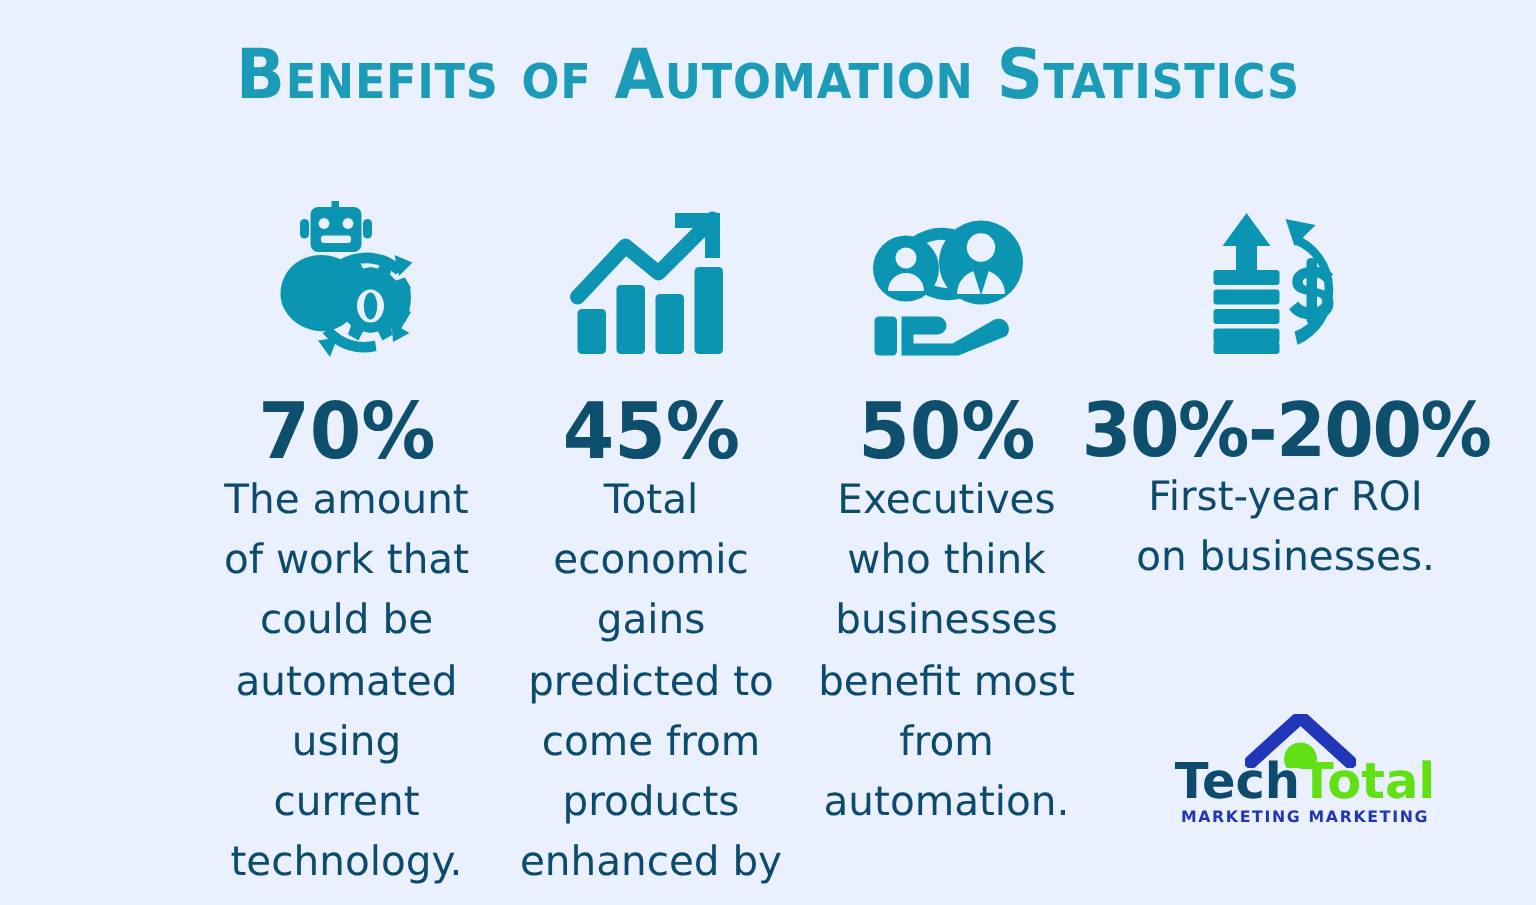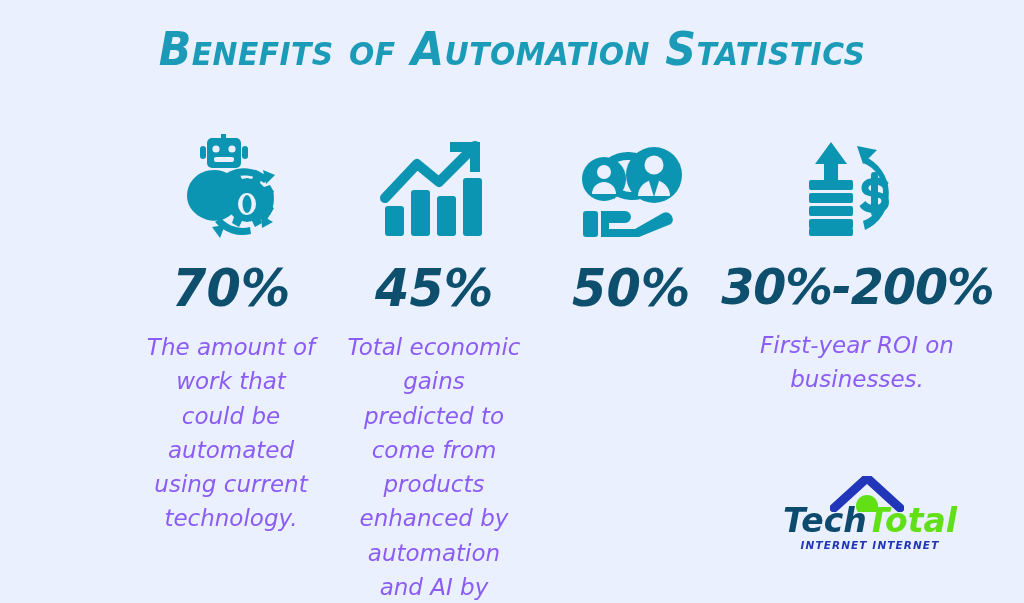--- a/index.html
+++ b/index.html
@@ -11,21 +11,20 @@
     height: 603px;
     overflow: hidden;
     background: #eaf0fd;
     font-family: "DejaVu Sans", sans-serif;
   }
   #infographic {
     position: relative;
     width: 1024px;
     height: 447px;
     background: #eaf0fd;
-    font-style: italic;
   }
 
   
   .title {
     position: absolute;
     top: 22px;
     left: 0;
     width: 1024px;
     text-align: center;
     color: #1b9bb8;
@@ -72,26 +71,25 @@
     font-family: "DejaVu Sans", sans-serif;
     font-weight: bold;
     font-size: 52px;
     line-height: 1;
     margin-top: 18px;
     white-space: nowrap;
     transform: scaleX(0.95);
   }
   .col-3 .stat { font-size: 50px; letter-spacing: -1px; }
   .desc {
-    color: #8b5cf6;
-    font-family: "DejaVu Sans", sans-serif;
-    font-size: 23px;
+    color: #0c4a6e;
+    font-family: "DejaVu Sans", sans-serif;
+    font-size: 27px;
     line-height: 1.49;
     text-align: center;
-    margin-top: 16px;
   }
   .col-0 .desc { width: 176px; }
   .col-1 .desc { width: 176px; }
   .col-2 .desc { width: 186px; }
   .col-3 .desc { width: 200px; }
 
   
   .logo {
     position: absolute;
     left: 782px;
@@ -214,20 +212,21 @@
             <circle cx="79" cy="28" r="9.5" fill="#eaf0fd"></circle>
             <path d="M63 59a16 16 0 0 1 32 0z" fill="#eaf0fd"></path>
             <path d="M79 39l5 5-5 16-5-16z"></path>
 
             <rect x="8" y="74" width="15" height="26" rx="3"></rect>
             <path d="M26 74h24a6 6 0 0 1 0 12H34v6h26l28-16a7 7 0 0 1 8 11L64 100H26z"></path>
           </g>
         </svg>
       </div>
       <div class="stat">50%</div>
+      <div class="desc">Executives who think businesses benefit most from automation.</div>
     </div>
 
     <div class="col col-3">
       <div class="icon-wrap">
         <svg width="104" height="100" viewBox="0 0 104 100" xmlns="http://www.w3.org/2000/svg">
           <g fill="#0b95b2">
 
             <path d="M26 4l16 22h-9v16h-14V26h-9z"></path>
 
             <rect x="4" y="42" width="44" height="10" rx="2"></rect>
@@ -251,16 +250,16 @@
   </div>
 
   <div class="logo">
     <div class="logo-mark">
       <svg width="74" height="36" viewBox="0 0 74 36" xmlns="http://www.w3.org/2000/svg">
         <path d="M4 32 L37 2 L70 32" stroke="#2136b8" stroke-width="9" fill="none" stroke-linecap="round" stroke-linejoin="miter"></path>
         <circle cx="37" cy="30" r="11" fill="#62e016"></circle>
       </svg>
     </div>
     <div class="logo-word"><span class="logo-tech">Tech</span><span class="logo-wyse">Total</span></div>
-    <div class="logo-sub">INTERNET INTERNET</div>
+    <div class="logo-sub">MARKETING MARKETING</div>
   </div>
 
 </div>
 
 </body></html>

